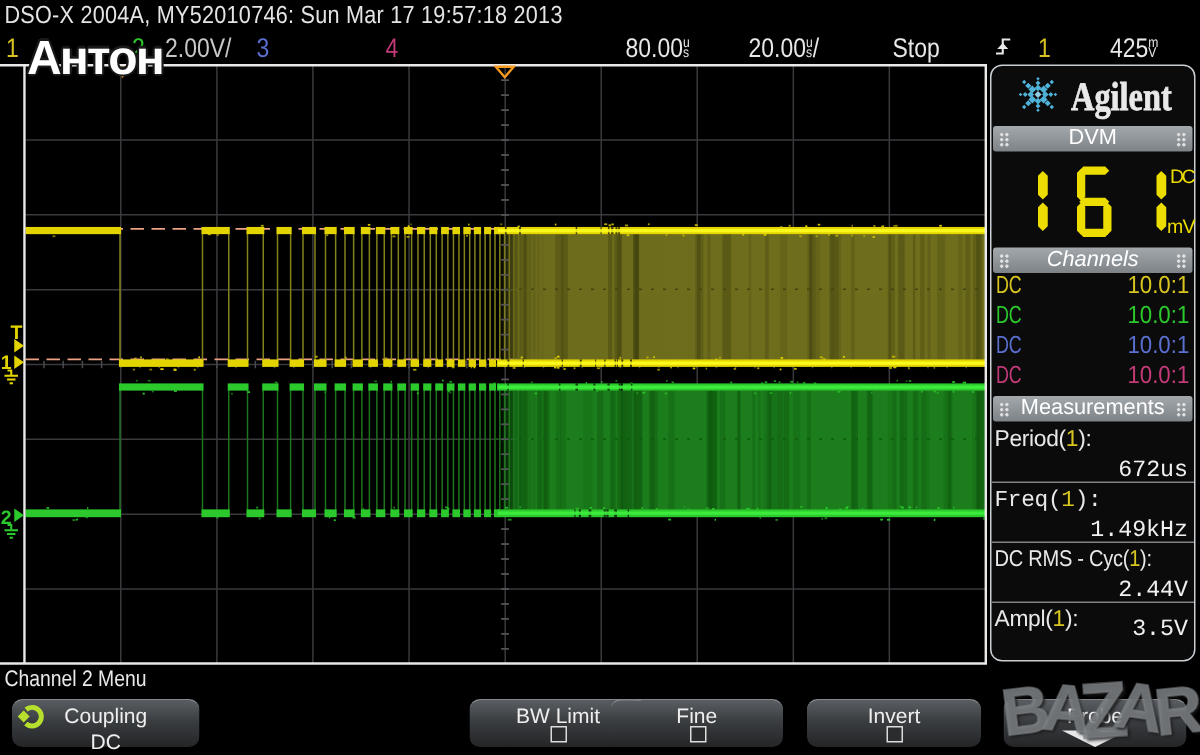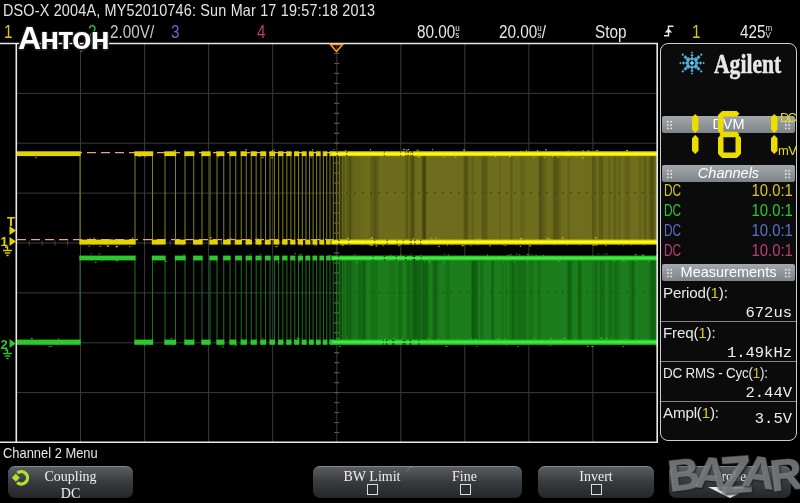--- a/index.html
+++ b/index.html
@@ -11,21 +11,21 @@
 .u { display:inline-block; font-size:9.5px; line-height:7px; vertical-align:0.5px; letter-spacing:0; }
 .hdr { position:absolute; left:2px; right:2px; height:17px;
   background:linear-gradient(#a3a8ad,#7e8388); color:#fff; font-size:14.5px;
   text-align:center; line-height:16px; border-radius:2px; }
 .grip, .gripr { position:absolute; top:4px; width:7px; height:10px;
   background-image:radial-gradient(circle, #e2e2e2 0.9px, transparent 1.2px);
   background-size:3.5px 3.4px; }
 .grip { left:4px; } .gripr { right:4px; }
 .btn { position:absolute; top:466px; height:32px; border-radius:7px;
   background:linear-gradient(#595d61,#3a3d40 45%,#232527);
-  border-top:1px solid #83888c; color:#eee; font-size:14px; text-align:center;font-family:Liberation Serif, serif; }
+  border-top:1px solid #83888c; color:#eee; font-size:14px; text-align:center; }
 .cb { position:absolute; left:50%; margin-left:-5px; top:17px; width:11px; height:11px;
   border:1.4px solid #dcdcdc; background:#2a2c2e; }
 .mlbl { color:#e8e8e8; font-size:15.2px; letter-spacing:-0.2px; }
 .mval { font-family:"Liberation Mono", monospace; font-size:15.5px; color:#f0f0f0;
   position:absolute; right:5px; }
 .msep { position:absolute; left:1px; right:1px; height:1px; background:#808488; }
 .chrow { position:absolute; left:4px; right:4px; font-size:16.5px; height:15px; line-height:15px; }
 .dcl { display:inline-block; transform:scaleX(0.72); transform-origin:0 50%; }
 .dcr { float:right; transform:scaleX(0.9); transform-origin:100% 50%; }
 </style></head>
@@ -1114,21 +1114,21 @@
 <polygon points="22.5,9.9 24.0,11.4 22.5,12.9 21.0,11.4" fill="#4fb2d8"></polygon>
 <polygon points="32.0,13.2 34.3,15.5 32.0,17.8 29.7,15.5" fill="#4fb2d8"></polygon>
 <polygon points="32.0,10.4 33.7,12.1 32.0,13.8 30.3,12.1" fill="#4fb2d8"></polygon>
 <polygon points="32.0,8.0 33.2,9.2 32.0,10.4 30.8,9.2" fill="#4fb2d8"></polygon>
 <polygon points="35.9,13.8 38.6,16.5 35.9,19.2 33.2,16.5" fill="#4fb2d8"></polygon>
 <polygon points="38.7,11.9 40.8,14.0 38.7,16.1 36.6,14.0" fill="#4fb2d8"></polygon>
 <polygon points="41.5,9.9 43.0,11.4 41.5,12.9 40.0,11.4" fill="#4fb2d8"></polygon>
 <polygon points="32.0,17.6 34.4,20.0 32.0,22.4 29.6,20.0" fill="#8ecce4"></polygon>
       </svg>
   <div style="position:absolute;left:54px;top:6px;width:95px;font-family:'Liberation Serif',serif;font-weight:bold;font-size:27px;color:#e8e8e8;-webkit-text-stroke:0.5px #e8e8e8;transform:scaleX(0.8);transform-origin:0 0;">Agilent</div>
-  <div class="hdr" style="top:41px;margin-top:32px;">DVM<div class="grip"></div><div class="gripr"></div></div>
+  <div class="hdr" style="top:41px;">DVM<div class="grip"></div><div class="gripr"></div></div>
 
   <svg style="position:absolute;left:0;top:58px;" width="140" height="64" viewBox="0 0 140 64">
         <polygon points="35.2,13.0 38.5,16.2 38.5,28.8 35.2,32.0 32.0,28.8 32.0,16.2" fill="#ecdc00"></polygon>
 <polygon points="35.2,34.0 38.5,37.2 38.5,49.8 35.2,53.0 32.0,49.8 32.0,37.2" fill="#ecdc00"></polygon>
 <polygon points="114.2,13.0 117.5,16.2 117.5,28.8 114.2,32.0 111.0,28.8 111.0,16.2" fill="#ecdc00"></polygon>
 <polygon points="114.2,34.0 117.5,37.2 117.5,49.8 114.2,53.0 111.0,49.8 111.0,37.2" fill="#ecdc00"></polygon>
 <polygon points="59.5,12.8 62.2,10.0 76.8,10.0 79.5,12.8 76.8,15.5 62.2,15.5" fill="#ecdc00"></polygon>
 <polygon points="60.8,11.5 63.5,14.2 63.5,30.2 60.8,33.0 58.0,30.2 58.0,14.2" fill="#ecdc00"></polygon>
 <polygon points="60.8,34.0 63.5,36.8 63.5,52.8 60.8,55.5 58.0,52.8 58.0,36.8" fill="#ecdc00"></polygon>
 <polygon points="59.5,54.2 62.2,51.5 76.8,51.5 79.5,54.2 76.8,57.0 62.2,57.0" fill="#ecdc00"></polygon>
@@ -1139,21 +1139,21 @@
   </svg>
   <div class="hdr" style="top:122px;font-style:italic;">Channels<div class="grip"></div><div class="gripr"></div></div>
   <div class="chrow" style="top:139.5px;color:#d8c520;"><span class="dcl">DC</span><span class="dcr">10.0:1</span></div>
   <div class="chrow" style="top:159.5px;color:#2cc92c;"><span class="dcl">DC</span><span class="dcr">10.0:1</span></div>
   <div class="chrow" style="top:179.5px;color:#5a6fd0;"><span class="dcl">DC</span><span class="dcr">10.0:1</span></div>
   <div class="chrow" style="top:199.5px;color:#c23a78;"><span class="dcl">DC</span><span class="dcr">10.0:1</span></div>
   <div class="hdr" style="top:221px;">Measurements<div class="grip"></div><div class="gripr"></div></div>
   <div class="t mlbl" style="left:3px;top:241px;text-align:right;">Period(<span style="color:#d8c520;">1</span>):</div>
   <div class="mval" style="top:261px;">672us</div>
   <div class="msep" style="top:278px;"></div>
-  <div class="t mlbl" style="left:3px;top:281px;">Freq(<span style="color:#d8c520;">1</span>):</div>
+  <div class="t mlbl" style="left:3px;top:281px;font-family:Liberation Mono, monospace;">Freq(<span style="color:#d8c520;">1</span>):</div>
   <div class="mval" style="top:301px;">1.49kHz</div>
   <div class="msep" style="top:318px;"></div>
   <div class="t mlbl" style="left:3px;top:321px;transform:scaleX(0.88);transform-origin:0 0;">DC RMS - Cyc(<span style="color:#d8c520;">1</span>):</div>
   <div class="mval" style="top:341px;">2.44V</div>
   <div class="msep" style="top:358px;"></div>
   <div class="t mlbl" style="left:3px;top:361px;">Ampl(<span style="color:#d8c520;">1</span>):</div>
   <div class="mval" style="top:367px;">3.5V</div>
 </div>
 
 <div class="t" style="left:3px;top:444px;font-size:15px;color:#e8e8e8;transform:scaleX(0.86);transform-origin:0 0;">Channel 2 Menu</div>

